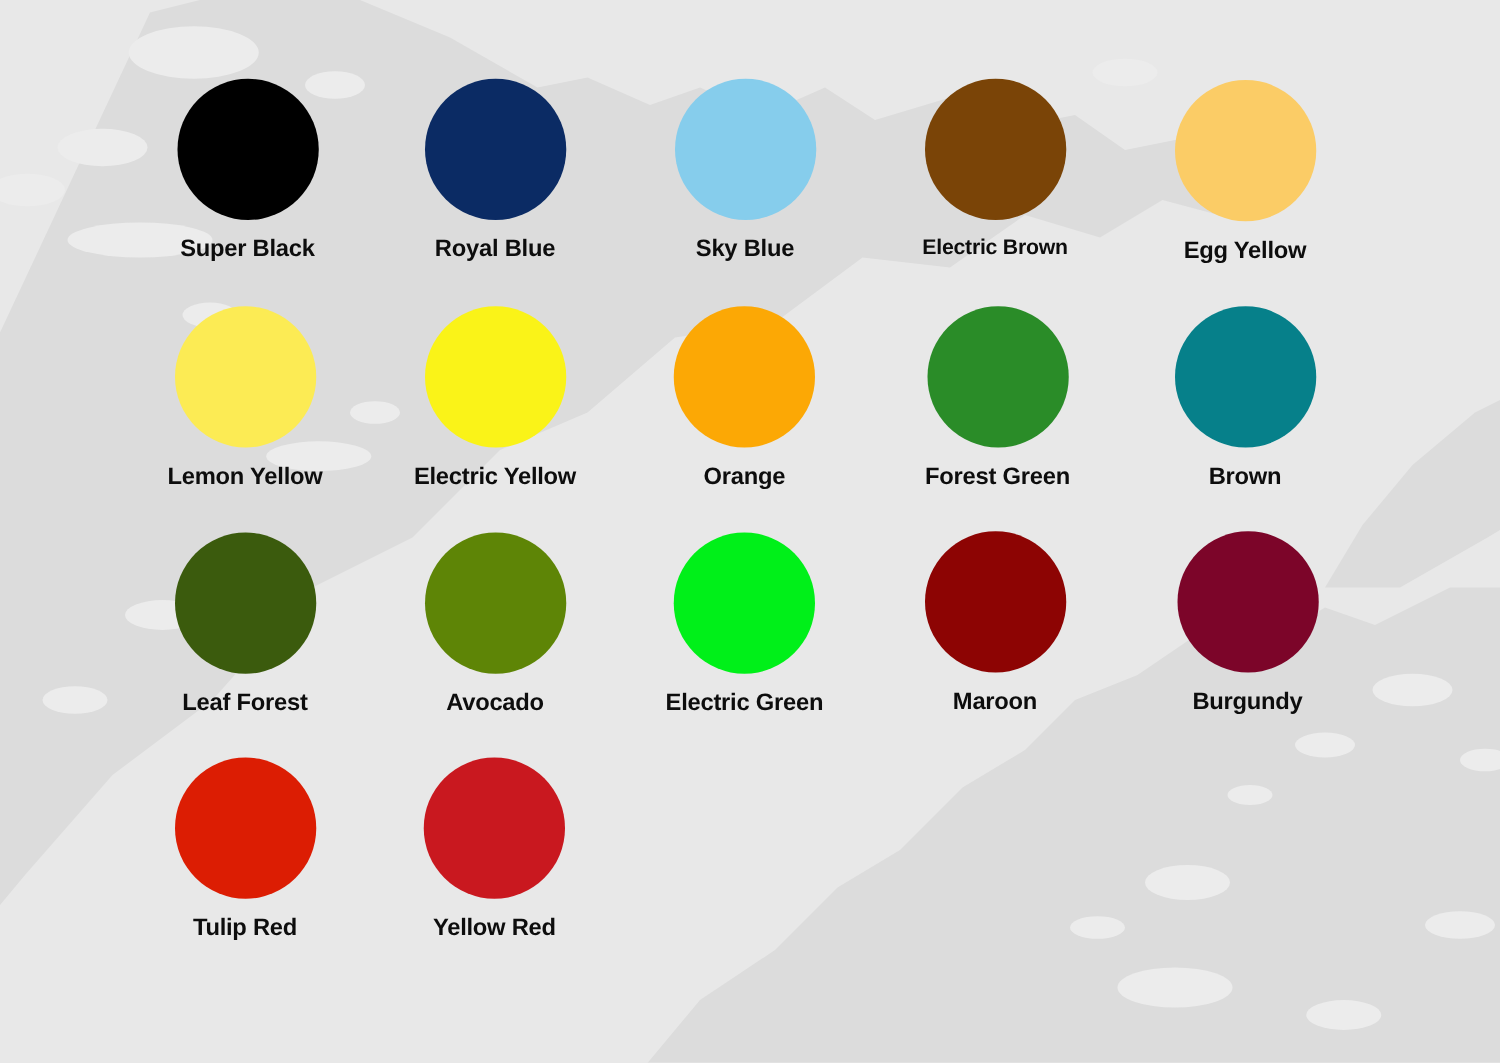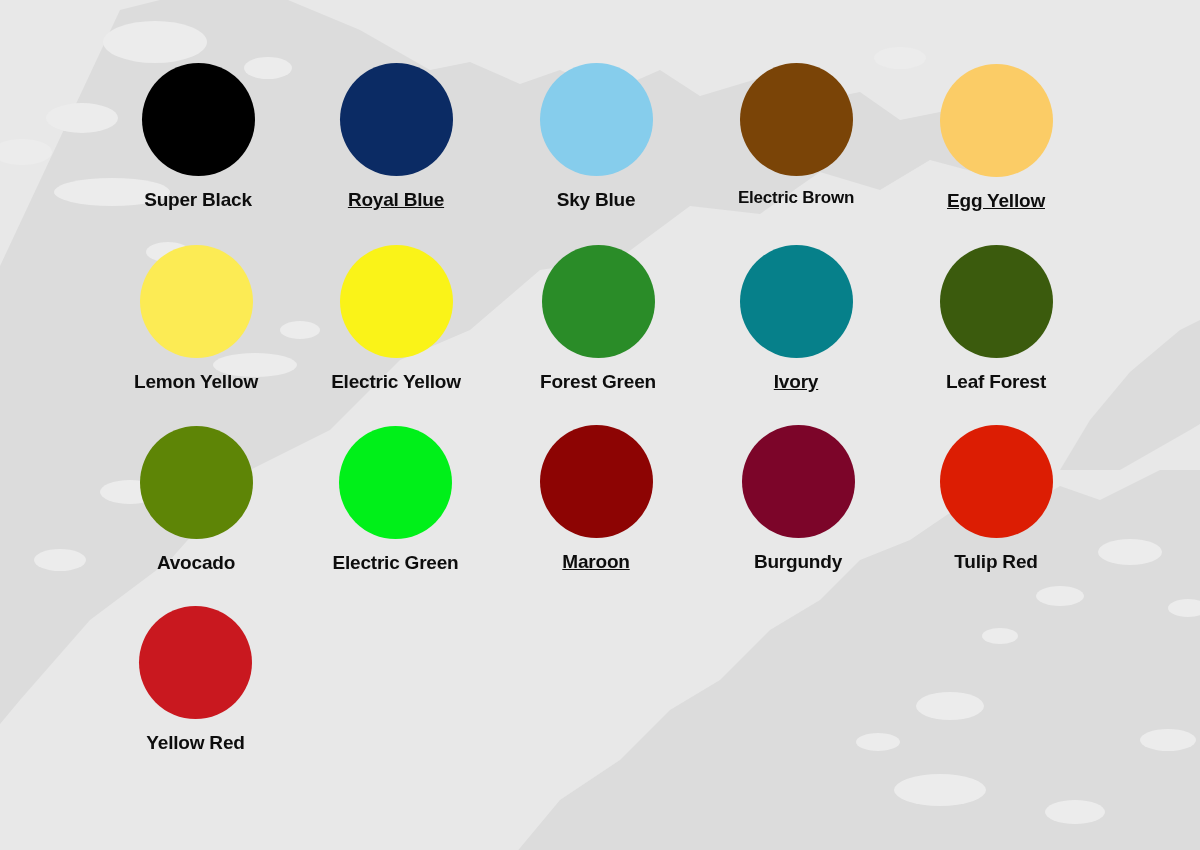--- a/index.html
+++ b/index.html
@@ -75,21 +75,21 @@
   }
   .swatch-label.compact {
     font-size: 17px;
     margin-top: 13px;
   }
 
   
   .swatch-cell.col-1 .swatch-dot { margin-left: -4px; }
   .swatch-cell.col-1 .swatch-label { margin-left: -4px; }
   .swatch-cell.col-2 .swatch-dot { margin-left: -8px; }
-  .swatch-cell.col-2 .swatch-label { margin-left: -8px; text-decoration: underline; }
+  .swatch-cell.col-2 .swatch-label { margin-left: -8px; }
   .swatch-cell.col-3 .swatch-dot { margin-left: -8px; }
   .swatch-cell.col-3 .swatch-label { margin-left: -8px; }
   .swatch-cell.col-4 .swatch-dot { margin-left: -8px; }
   .swatch-cell.col-4 .swatch-label { margin-left: -8px; }
   .swatch-cell.col-5 .swatch-dot { margin-left: -9px; }
   .swatch-cell.col-5 .swatch-label { margin-left: -9px; }
 
   
   .swatch-cell.row-2 .swatch-dot { margin-top: 1px; }
   .swatch-cell.row-3 .swatch-dot { margin-top: 1px; }
@@ -165,27 +165,31 @@
         <div class="swatch-label">Egg Yellow</div>
       </div>
       <div class="swatch-cell col-3 row-2">
         <div class="swatch-dot" title="Lemon Yellow" style="background: rgb(252, 235, 84);"></div>
         <div class="swatch-label">Lemon Yellow</div>
       </div>
       <div class="swatch-cell col-4 row-2">
         <div class="swatch-dot" title="Electric Yellow" style="background: rgb(250, 243, 24);"></div>
         <div class="swatch-label">Electric Yellow</div>
       </div>
+      <div class="swatch-cell col-5 row-2">
+        <div class="swatch-dot" title="Orange" style="background: rgb(252, 168, 5);"></div>
+        <div class="swatch-label">Orange</div>
+      </div>
       <div class="swatch-cell col-1 row-3">
         <div class="swatch-dot" title="Forest Green" style="background: rgb(42, 140, 40);"></div>
         <div class="swatch-label">Forest Green</div>
       </div>
       <div class="swatch-cell col-2 row-3">
         <div class="swatch-dot" title="Teal" style="background: rgb(6, 128, 138);"></div>
-        <div class="swatch-label">Ivory</div>
+        <div class="swatch-label">Brown</div>
       </div>
       <div class="swatch-cell col-3 row-3">
         <div class="swatch-dot" title="Leaf Green" style="background: rgb(59, 91, 13);"></div>
         <div class="swatch-label">Leaf Forest</div>
       </div>
       <div class="swatch-cell col-4 row-3">
         <div class="swatch-dot" title="Avocado" style="background: rgb(94, 133, 6);"></div>
         <div class="swatch-label">Avocado</div>
       </div>
       <div class="swatch-cell col-5 row-3">

